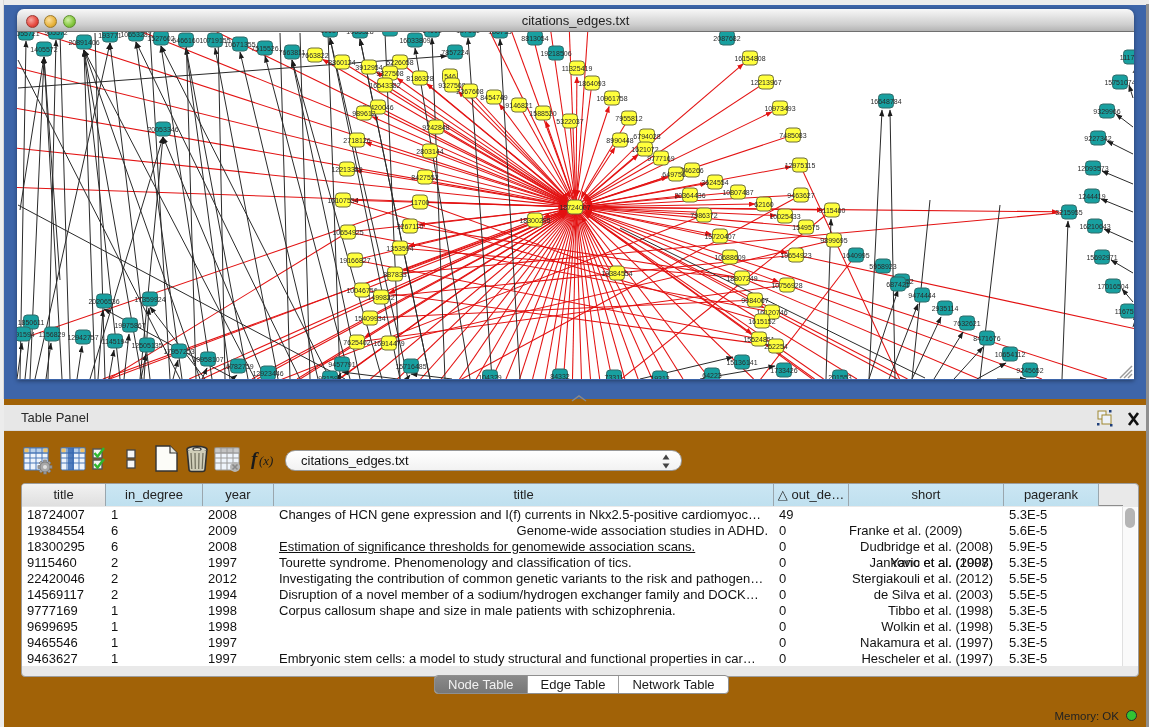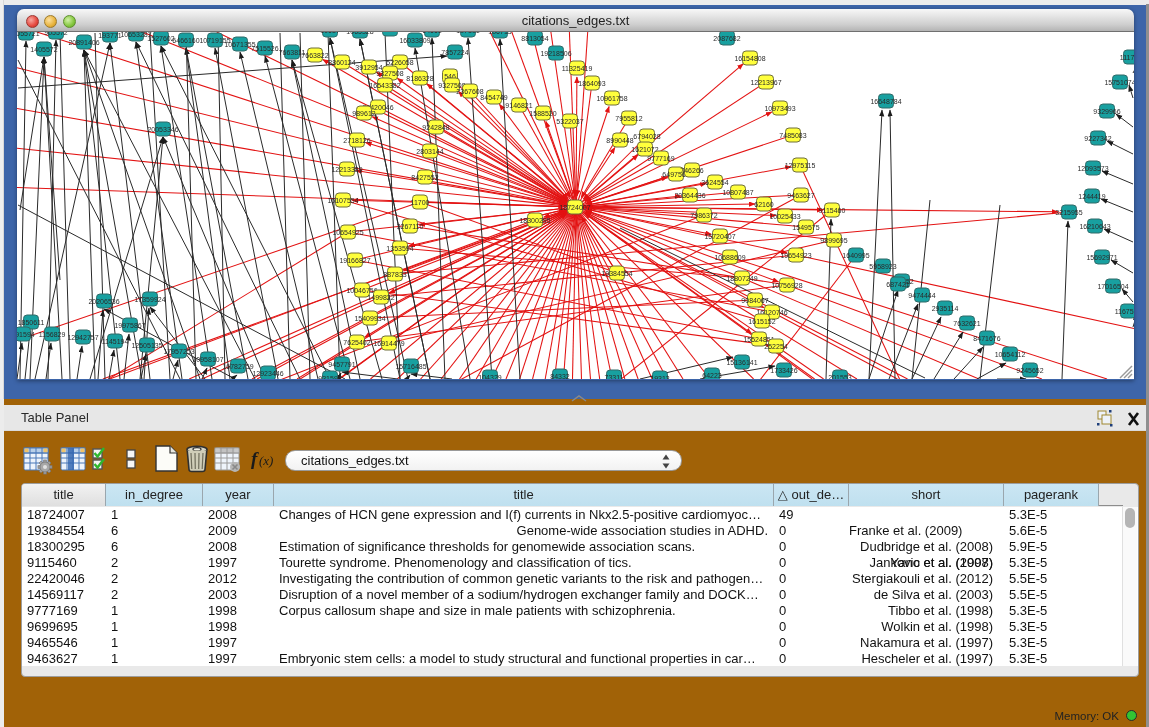--- a/index.html
+++ b/index.html
@@ -707,21 +707,21 @@
             <div class="td" style="left:181px;width:65px;text-align:left;padding-left:5px;">2009</div>
             <div class="td" style="left:252px;width:494px;text-align:right;padding-left:5px;">Genome‑wide association studies in ADHD.</div>
             <div class="td" style="left:752px;width:69px;text-align:left;padding-left:5px;">0</div>
             <div class="td" style="left:827px;width:149px;text-align:left;padding-right:5px;">Franke et al. (2009)</div>
             <div class="td" style="left:982px;width:89px;text-align:left;padding-left:5px;">5.6E‑5</div>
           </div>
           <div class="tr">
             <div class="td" style="left:0px;width:78px;text-align:left;padding-left:5px;">18300295</div>
             <div class="td" style="left:84px;width:91px;text-align:left;padding-left:5px;">6</div>
             <div class="td" style="left:181px;width:65px;text-align:left;padding-left:5px;">2008</div>
-            <div class="td" style="left:252px;width:494px;text-align:left;padding-left:5px;">Estimation of significance thresholds for genomewide association scans.</div>
+            <div class="td" style="left:252px;width:494px;text-align:left;padding-left:5px;text-decoration:underline;">Estimation of significance thresholds for genomewide association scans.</div>
             <div class="td" style="left:752px;width:69px;text-align:left;padding-left:5px;">0</div>
             <div class="td" style="left:827px;width:149px;text-align:right;padding-right:5px;">Dudbridge et al. (2008)</div>
             <div class="td" style="left:982px;width:89px;text-align:left;padding-left:5px;">5.9E‑5</div>
           </div>
           <div class="tr">
             <div class="td" style="left:0px;width:78px;text-align:left;padding-left:5px;">9115460</div>
             <div class="td" style="left:84px;width:91px;text-align:left;padding-left:5px;">2</div>
             <div class="td" style="left:181px;width:65px;text-align:left;padding-left:5px;">1997</div>
             <div class="td" style="left:252px;width:494px;text-align:left;padding-left:5px;">Tourette syndrome. Phenomenology and classification of tics.</div>
             <div class="td" style="left:752px;width:69px;text-align:left;padding-left:5px;">0</div>
@@ -733,21 +733,21 @@
             <div class="td" style="left:84px;width:91px;text-align:left;padding-left:5px;">2</div>
             <div class="td" style="left:181px;width:65px;text-align:left;padding-left:5px;">2012</div>
             <div class="td" style="left:252px;width:494px;text-align:left;padding-left:5px;">Investigating the contribution of common genetic variants to the risk and pathogen…</div>
             <div class="td" style="left:752px;width:69px;text-align:left;padding-left:5px;">0</div>
             <div class="td" style="left:827px;width:149px;text-align:right;padding-right:5px;">Stergiakouli et al. (2012)</div>
             <div class="td" style="left:982px;width:89px;text-align:left;padding-left:5px;">5.5E‑5</div>
           </div>
           <div class="tr">
             <div class="td" style="left:0px;width:78px;text-align:left;padding-left:5px;">14569117</div>
             <div class="td" style="left:84px;width:91px;text-align:left;padding-left:5px;">2</div>
-            <div class="td" style="left:181px;width:65px;text-align:left;padding-left:5px;">2003</div>
+            <div class="td" style="left:181px;width:65px;text-align:left;padding-left:5px;">1994</div>
             <div class="td" style="left:252px;width:494px;text-align:left;padding-left:5px;">Disruption of a novel member of a sodium/hydrogen exchanger family and DOCK…</div>
             <div class="td" style="left:752px;width:69px;text-align:left;padding-left:5px;">0</div>
             <div class="td" style="left:827px;width:149px;text-align:right;padding-right:5px;">de Silva et al. (2003)</div>
             <div class="td" style="left:982px;width:89px;text-align:left;padding-left:5px;">5.5E‑5</div>
           </div>
           <div class="tr">
             <div class="td" style="left:0px;width:78px;text-align:left;padding-left:5px;">9777169</div>
             <div class="td" style="left:84px;width:91px;text-align:left;padding-left:5px;">1</div>
             <div class="td" style="left:181px;width:65px;text-align:left;padding-left:5px;">1998</div>
             <div class="td" style="left:252px;width:494px;text-align:left;padding-left:5px;">Corpus callosum shape and size in male patients with schizophrenia.</div>
@@ -778,17 +778,22 @@
             <div class="td" style="left:252px;width:494px;text-align:left;padding-left:5px;">Embryonic stem cells: a model to study structural and functional properties in car…</div>
             <div class="td" style="left:752px;width:69px;text-align:left;padding-left:5px;">0</div>
             <div class="td" style="left:827px;width:149px;text-align:right;padding-right:5px;">Hescheler et al. (1997)</div>
             <div class="td" style="left:982px;width:89px;text-align:left;padding-left:5px;">5.3E‑5</div>
           </div>
         </div>
      <div id="vscroll">
           <div id="vthumb"></div>
         </div>
    </div>
+   <div id="tabs">
+        <div class="tab sel">Node Table</div>
+        <div class="tab">Edge Table</div>
+        <div class="tab">Network Table</div>
+      </div>
    <div id="mem">Memory: OK</div>
       <div id="memdot"></div>
  </div>
  <div id="ledge"></div>
  <div id="redge"></div>
 </div>
 </body></html>

